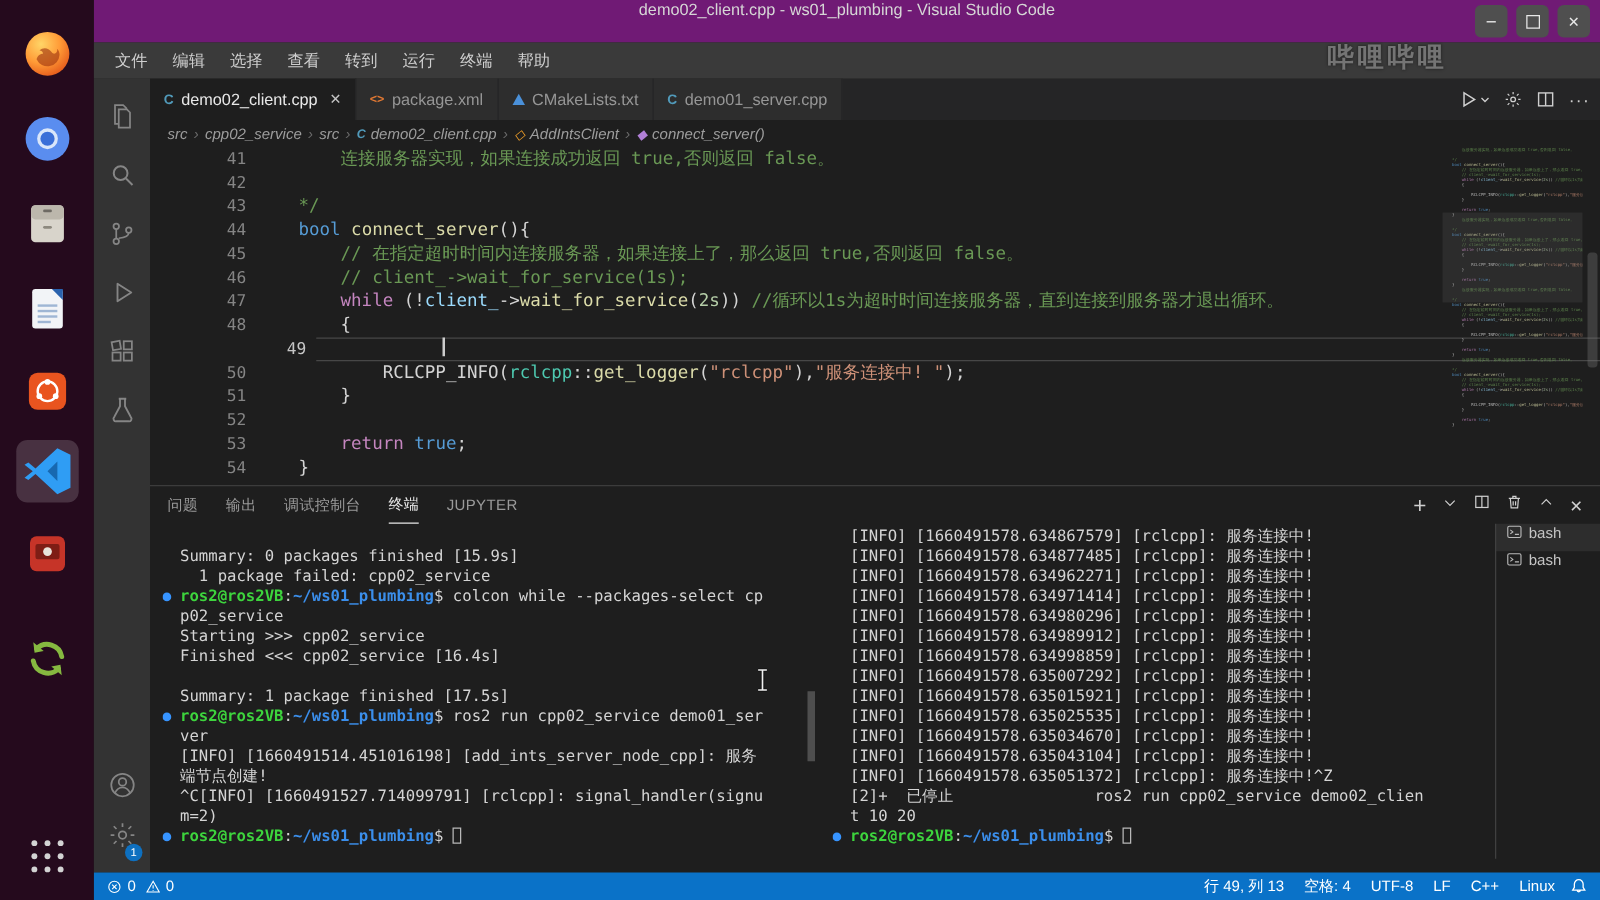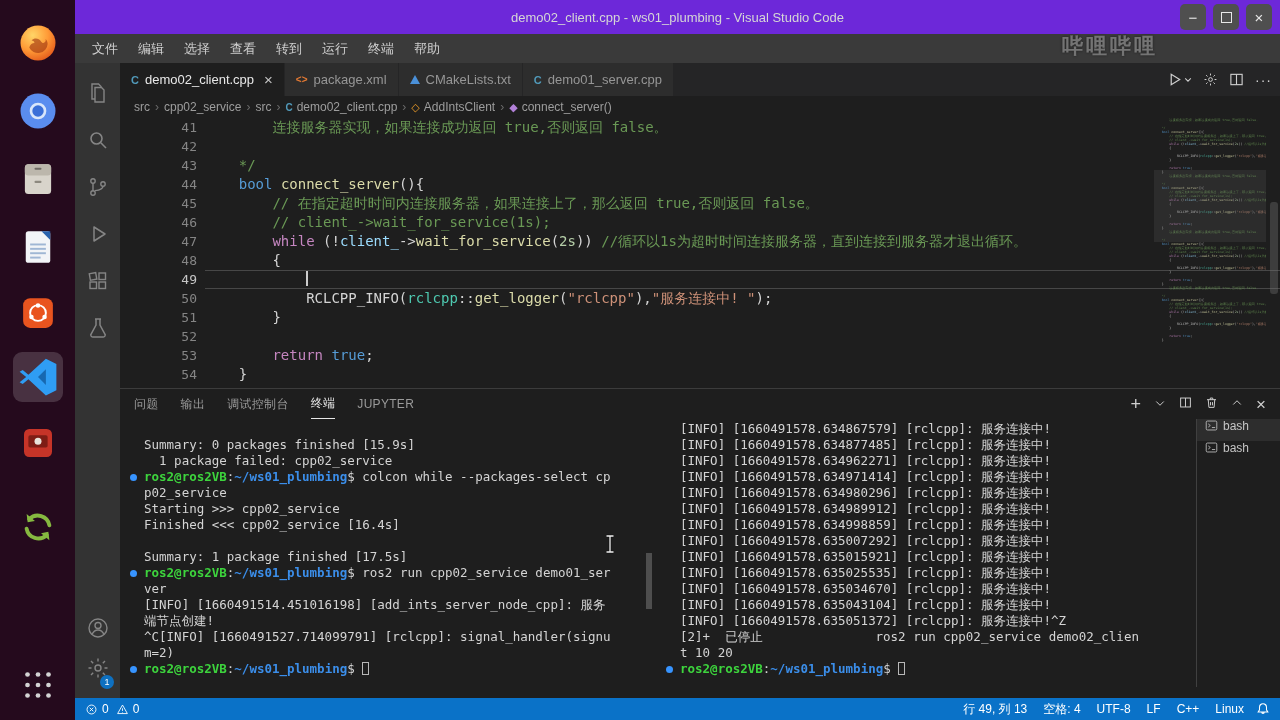--- a/index.html
+++ b/index.html
@@ -6,22 +6,22 @@
   .screen{position:relative;width:1280px;height:720px;background:#1e1e1e;overflow:hidden;
           font-family:"Liberation Sans",sans-serif;-webkit-font-smoothing:antialiased;}
 
   
   .dock{position:absolute;left:0;top:0;width:75px;height:720px;background:#250a1d;z-index:20;}
   .dock-item{position:absolute;left:13px;width:50px;height:50px;display:flex;align-items:center;justify-content:center;}
   .dock-item svg{width:42px;height:42px;}
   .dock-item.active{background:rgba(255,255,255,.16);border-radius:9px;}
 
   
-  .titlebar{position:absolute;left:75px;top:0;width:1205px;height:34px;background:#6d28d9;
-            display:flex;align-items:center;justify-content:center;}
+  .titlebar{position:absolute;left:75px;top:0;width:1205px;height:34px;background:#701a75;
+            display:flex;align-items:flex-start;justify-content:center;}
   .title-text{font-size:13px;color:#d6d6d6;}
   .win-controls{position:absolute;right:8px;top:4px;display:flex;gap:7px;}
   .win-btn{width:26px;height:26px;background:#4f4f4f;border-radius:5px;display:flex;align-items:center;justify-content:center;color:#e8e8e8;font-size:15px;line-height:1;}
   .wb-square{width:9px;height:9px;border:1.4px solid #e8e8e8;display:block;}
   .menubar{position:absolute;left:75px;top:34px;width:1205px;height:29px;background:#3a3a3a;display:flex;align-items:center;padding-left:8px;gap:2px;box-sizing:border-box;}
   .menu-item{color:#cfcfcf;font-size:13px;padding:3px 9px;border-radius:4px;white-space:nowrap;}
   .watermark{position:absolute;left:1062px;top:32px;z-index:25;color:#eaeaea;opacity:.33;font-size:21px;font-weight:bold;letter-spacing:3px;text-shadow:0 0 3px #000,0 0 2px #000;pointer-events:none;}
 
   
   .activitybar{position:absolute;left:75px;top:63px;width:45px;height:635px;background:#333;z-index:5;}
@@ -37,21 +37,21 @@
   .tab-icon{font-weight:bold;font-size:11px;font-family:"Liberation Sans",sans-serif;}
   .icon-cpp{color:#519aba;}
   .icon-xml{color:#e37933;font-size:10px;}
   .icon-cmake{width:0;height:0;border-left:5px solid transparent;border-right:5px solid transparent;border-bottom:9px solid #4a90d9;}
   .tab-close{margin-left:4px;color:#c5c5c5;font-size:15px;line-height:1;}
   .editor-actions{position:absolute;right:8px;top:63px;height:33px;display:flex;align-items:center;gap:11px;z-index:6;color:#cfcfcf;}
   .editor-actions svg{display:block;}
   .ea-more{font-size:14px;letter-spacing:1px;color:#cfcfcf;}
 
   
-  .breadcrumb{position:absolute;left:120px;top:96px;width:1160px;height:22px;display:flex;align-items:center;gap:5px;padding-left:14px;font-size:12px;color:#9d9d9d;box-sizing:border-box;}
+  .breadcrumb{position:absolute;left:120px;top:96px;width:1160px;height:22px;display:flex;align-items:center;gap:5px;padding-left:14px;font-size:12px;color:#9d9d9d;box-sizing:border-box;font-style:italic;}
   .bc-item{display:flex;align-items:center;gap:4px;}
   .bc-sep{color:#6a6a6a;}
   .bc-cpp{color:#519aba;font-weight:bold;font-size:10px;}
   .bc-class{color:#ee9d28;font-size:11px;}
   .bc-method{color:#b180d7;font-size:11px;}
 
   
   .editor{position:absolute;left:120px;top:118px;width:1160px;height:270px;overflow:hidden;}
   .code-line{position:absolute;left:0;right:0;height:19px;font-family:"DejaVu Sans Mono",monospace;font-size:14px;line-height:19px;white-space:pre;}
   .line-num{position:absolute;left:0;width:77px;text-align:right;color:#858585;font-size:13px;}
@@ -343,21 +343,21 @@
   <div class="editor">
     <div id="editor-lines">
         <div class="code-line" style="top: 0px;"><span class="line-num">41</span><span class="code-text"><span class="tok-comment">        连接服务器实现，如果连接成功返回 true,否则返回 false。</span></span></div>
         <div class="code-line" style="top: 19px;"><span class="line-num">42</span><span class="code-text"></span></div>
         <div class="code-line" style="top: 38px;"><span class="line-num">43</span><span class="code-text"><span class="tok-comment">    */</span></span></div>
         <div class="code-line" style="top: 57px;"><span class="line-num">44</span><span class="code-text"><span class="tok-plain">    </span><span class="tok-kw">bool</span><span class="tok-plain"> </span><span class="tok-fn">connect_server</span><span class="tok-plain">(){</span></span></div>
         <div class="code-line" style="top: 76px;"><span class="line-num">45</span><span class="code-text"><span class="tok-comment">        // 在指定超时时间内连接服务器，如果连接上了，那么返回 true,否则返回 false。</span></span></div>
         <div class="code-line" style="top: 95px;"><span class="line-num">46</span><span class="code-text"><span class="tok-comment">        // client_-&gt;wait_for_service(1s);</span></span></div>
         <div class="code-line" style="top: 114px;"><span class="line-num">47</span><span class="code-text"><span class="tok-plain">        </span><span class="tok-ctrl">while</span><span class="tok-plain"> (!</span><span class="tok-var">client_</span><span class="tok-plain">-&gt;</span><span class="tok-fn">wait_for_service</span><span class="tok-plain">(</span><span class="tok-num">2s</span><span class="tok-plain">)) </span><span class="tok-comment">//循环以1s为超时时间连接服务器，直到连接到服务器才退出循环。</span></span></div>
         <div class="code-line" style="top: 133px;"><span class="line-num">48</span><span class="code-text"><span class="tok-plain">        {</span></span></div>
-        <div class="code-line current" style="top: 152px;"><span class="line-num">49</span><span class="code-text"><span class="tok-plain">            </span><span class="caret"></span></span></div>
+        <div class="code-line current" style="top: 152px; margin-left: 48px;"><span class="line-num">49</span><span class="code-text"><span class="tok-plain">            </span><span class="caret"></span></span></div>
         <div class="code-line" style="top: 171px;"><span class="line-num">50</span><span class="code-text"><span class="tok-plain">            RCLCPP_INFO(</span><span class="tok-type">rclcpp</span><span class="tok-plain">::</span><span class="tok-fn">get_logger</span><span class="tok-plain">(</span><span class="tok-str">"rclcpp"</span><span class="tok-plain">),</span><span class="tok-str">"服务连接中! "</span><span class="tok-plain">);</span></span></div>
         <div class="code-line" style="top: 190px;"><span class="line-num">51</span><span class="code-text"><span class="tok-plain">        }</span></span></div>
         <div class="code-line" style="top: 209px;"><span class="line-num">52</span><span class="code-text"></span></div>
         <div class="code-line" style="top: 228px;"><span class="line-num">53</span><span class="code-text"><span class="tok-plain">        </span><span class="tok-ctrl">return</span><span class="tok-plain"> </span><span class="tok-kw">true</span><span class="tok-plain">;</span></span></div>
         <div class="code-line" style="top: 247px;"><span class="line-num">54</span><span class="code-text"><span class="tok-plain">    }</span></span></div>
       </div>
     <div class="minimap" id="minimap">
         <div class="mini-line"><span class="tok-comment">        连接服务器实现，如果连接成功返回 true,否则返回 false。</span></div>
         <div class="mini-line"></div>
         <div class="mini-line"><span class="tok-comment">    */</span></div>

